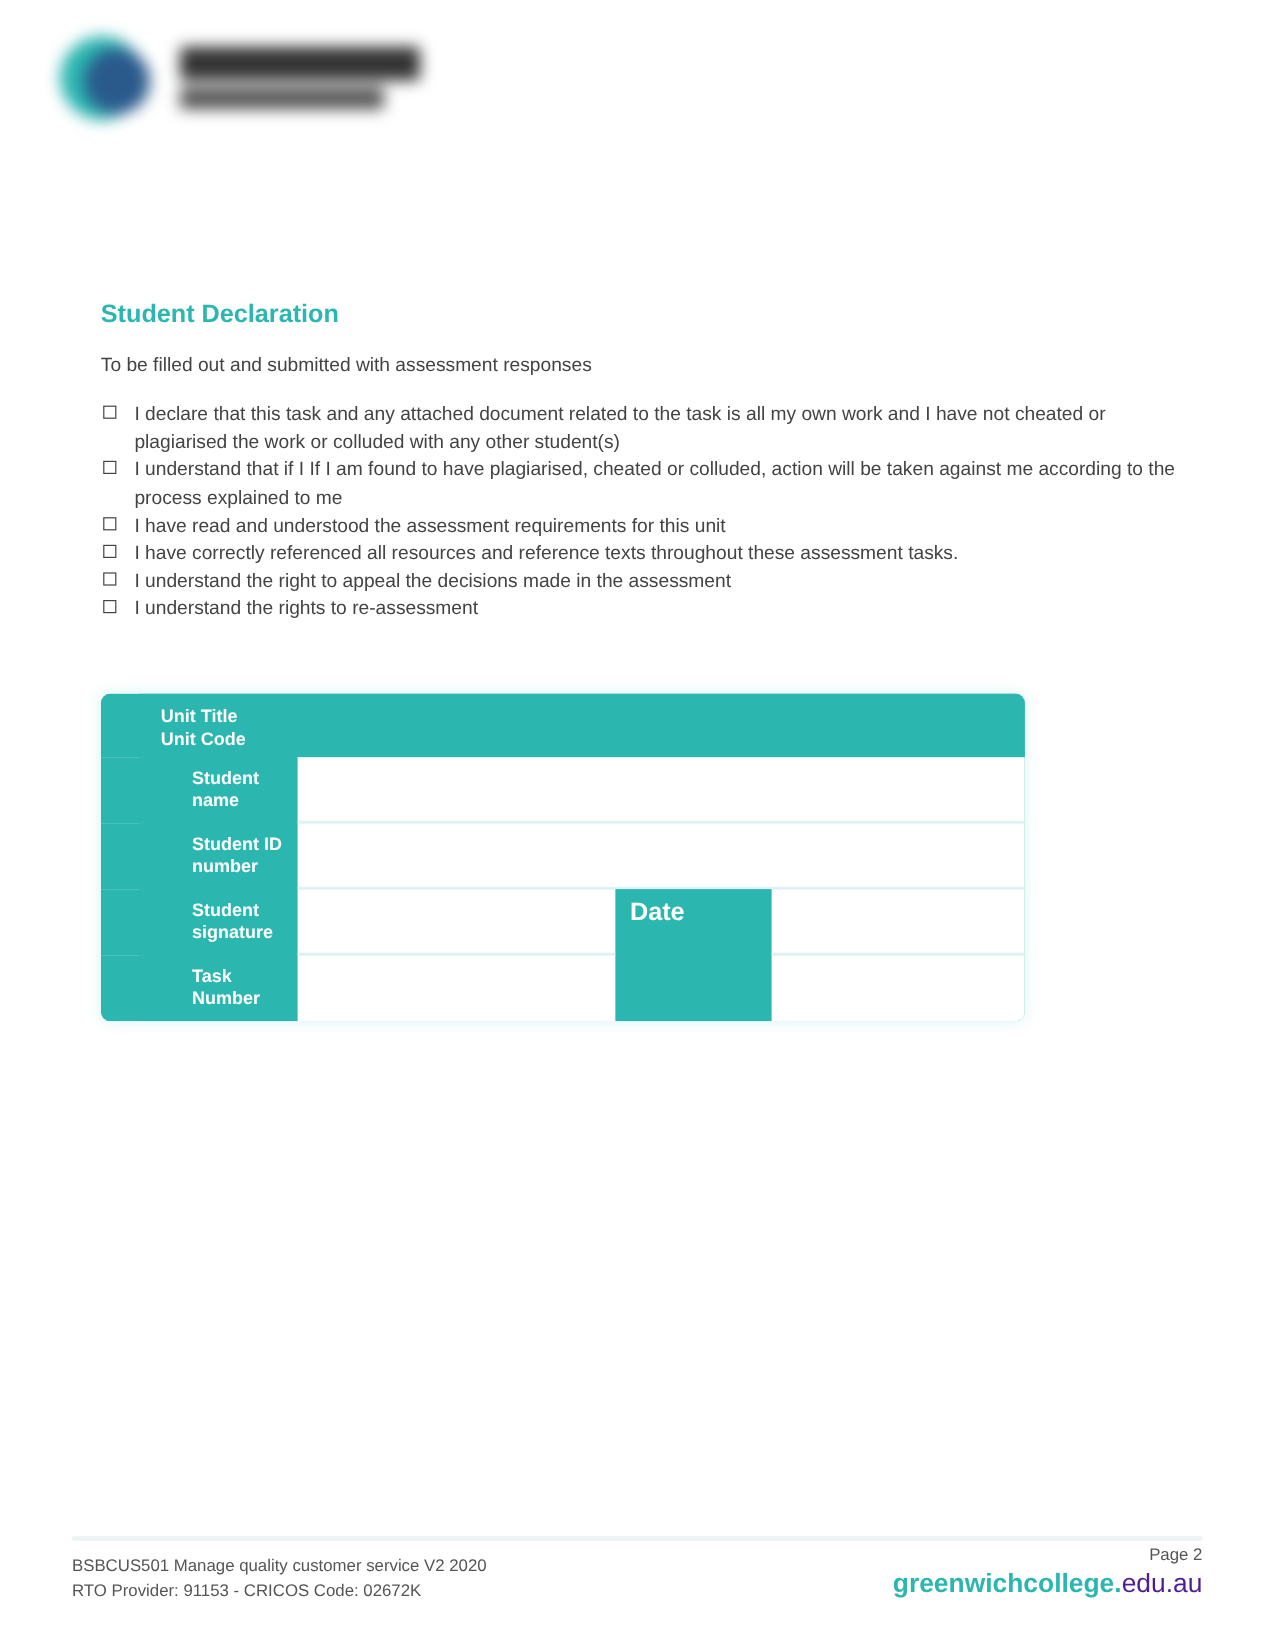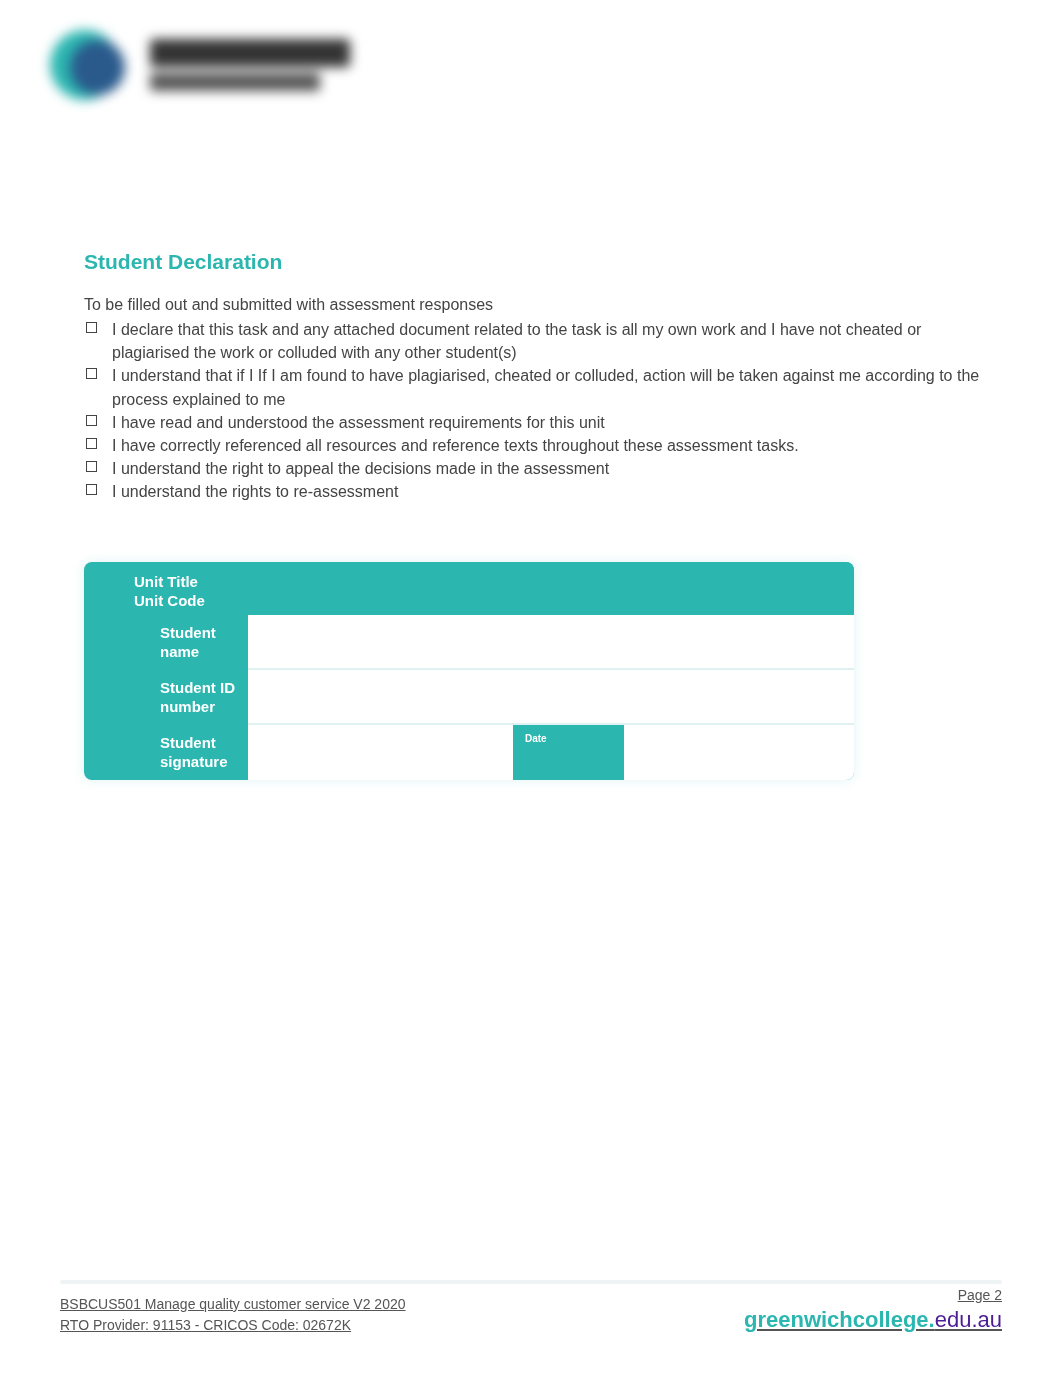--- a/index.html
+++ b/index.html
@@ -73,21 +73,21 @@
     right: 70px;
   }
   .heading {
     color: #2bb6b0;
     font-weight: bold;
     font-size: 21px;
     margin-bottom: 22px;
   }
   .intro {
     font-size: 16px;
-    margin-bottom: 4px;
+    margin-bottom: 20px;
     color: #444;
   }
   .decl-list {
     list-style: none;
     font-size: 16px;
     color: #444;
     line-height: 1.45;
   }
   .decl-list li {
     position: relative;
@@ -133,23 +133,23 @@
     color: #333;
     font-size: 15px;
     padding: 8px 10px;
   }
   .label-narrow { width: 132px; padding-left: 44px; }
   .row1 .cell-label { width: 100%; padding-bottom: 4px; padding-top: 10px; }
   .row-sig .date-label {
     background: #2bb6b0;
     color: #fff;
     font-weight: bold;
-    font-size: 10px;
+    font-size: 21px;
     padding: 8px 12px;
-    width: 111px;
+    width: 130px;
     flex-shrink: 0;
   }
   .row-sig .sig-val {
     width: 265px;
     flex: none;
   }
   .row-sig .date-val {
     flex: 1;
   }
   .form-row:last-child .cell-value { border-bottom: none; }
@@ -166,21 +166,20 @@
   .footer {
     position: absolute;
     left: 60px;
     right: 60px;
     bottom: 40px;
     display: flex;
     justify-content: space-between;
     align-items: flex-end;
     font-size: 14px;
     color: #555;
-    text-decoration: underline;
   }
   .footer-left {
     line-height: 1.5;
   }
   .footer-right {
     text-align: right;
     line-height: 1.4;
   }
   .footer-right .page-num {
     font-size: 14px;
@@ -236,20 +235,26 @@
       <div class="form-row">
         <div class="cell-label label-narrow">Student ID number</div>
         <div class="cell-value"></div>
       </div>
       <div class="form-row row-sig">
         <div class="cell-label label-narrow">Student signature</div>
         <div class="cell-value sig-val"></div>
         <div class="date-label">Date</div>
         <div class="cell-value date-val"></div>
       </div>
+      <div class="form-row row-sig">
+        <div class="cell-label label-narrow">Task Number</div>
+        <div class="cell-value sig-val"></div>
+        <div class="date-label" style="background:#2bb6b0;"></div>
+        <div class="cell-value date-val"></div>
+      </div>
     </div>
   </div>
 
   <div class="footer-divider"></div>
   <div class="footer">
     <div class="footer-left">
       <div>BSBCUS501 Manage quality customer service V2 2020</div>
       <div>RTO Provider: 91153  - CRICOS  Code: 02672K</div>
     </div>
     <div class="footer-right">

